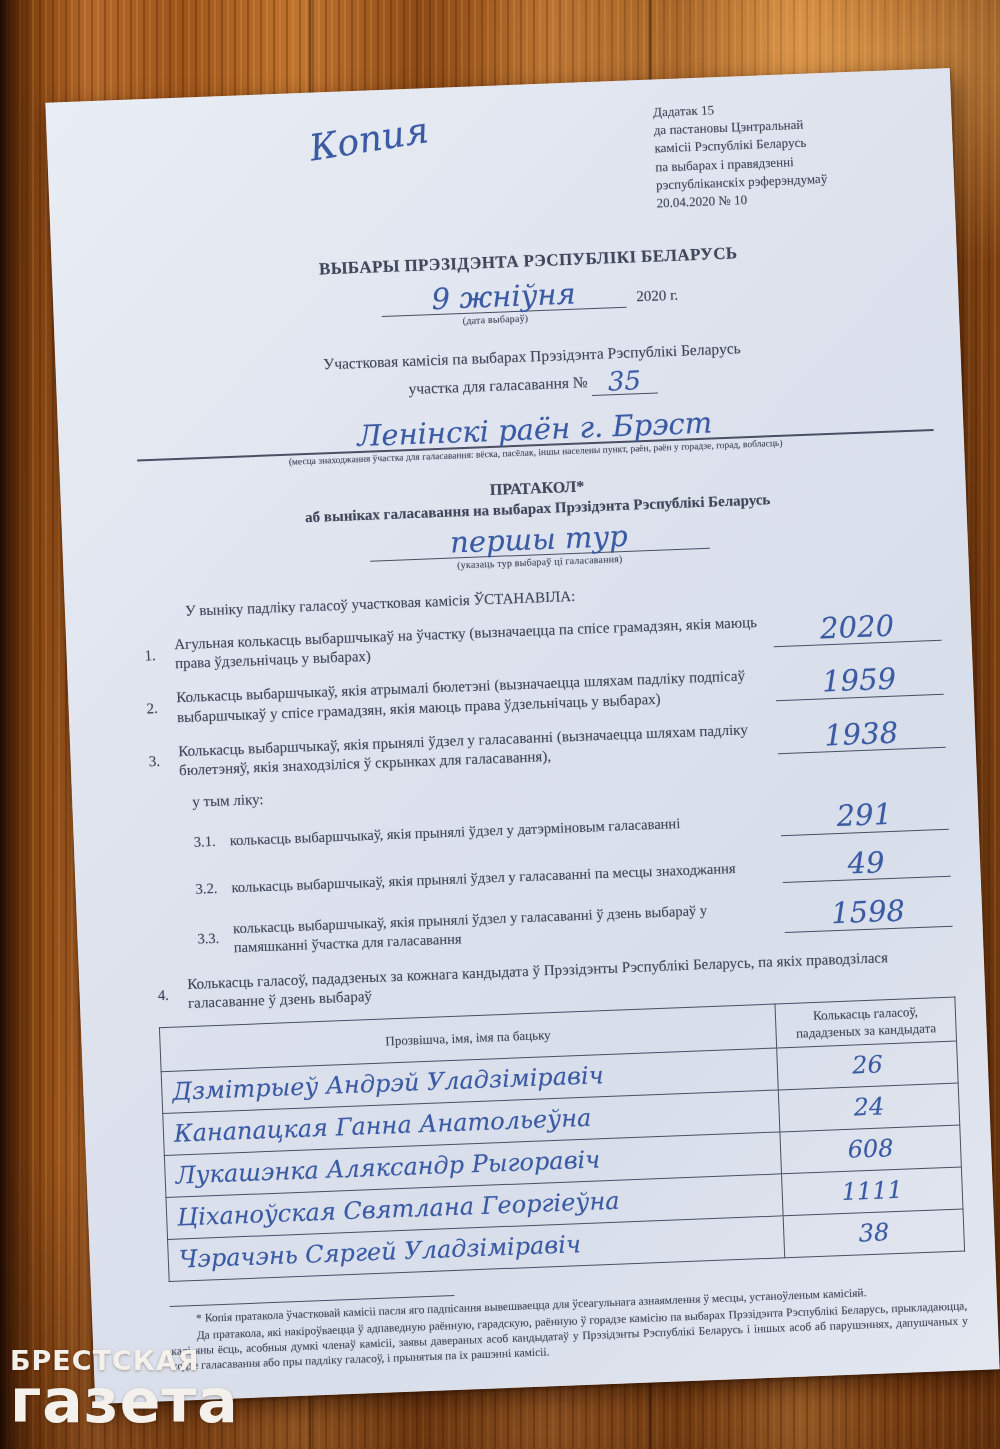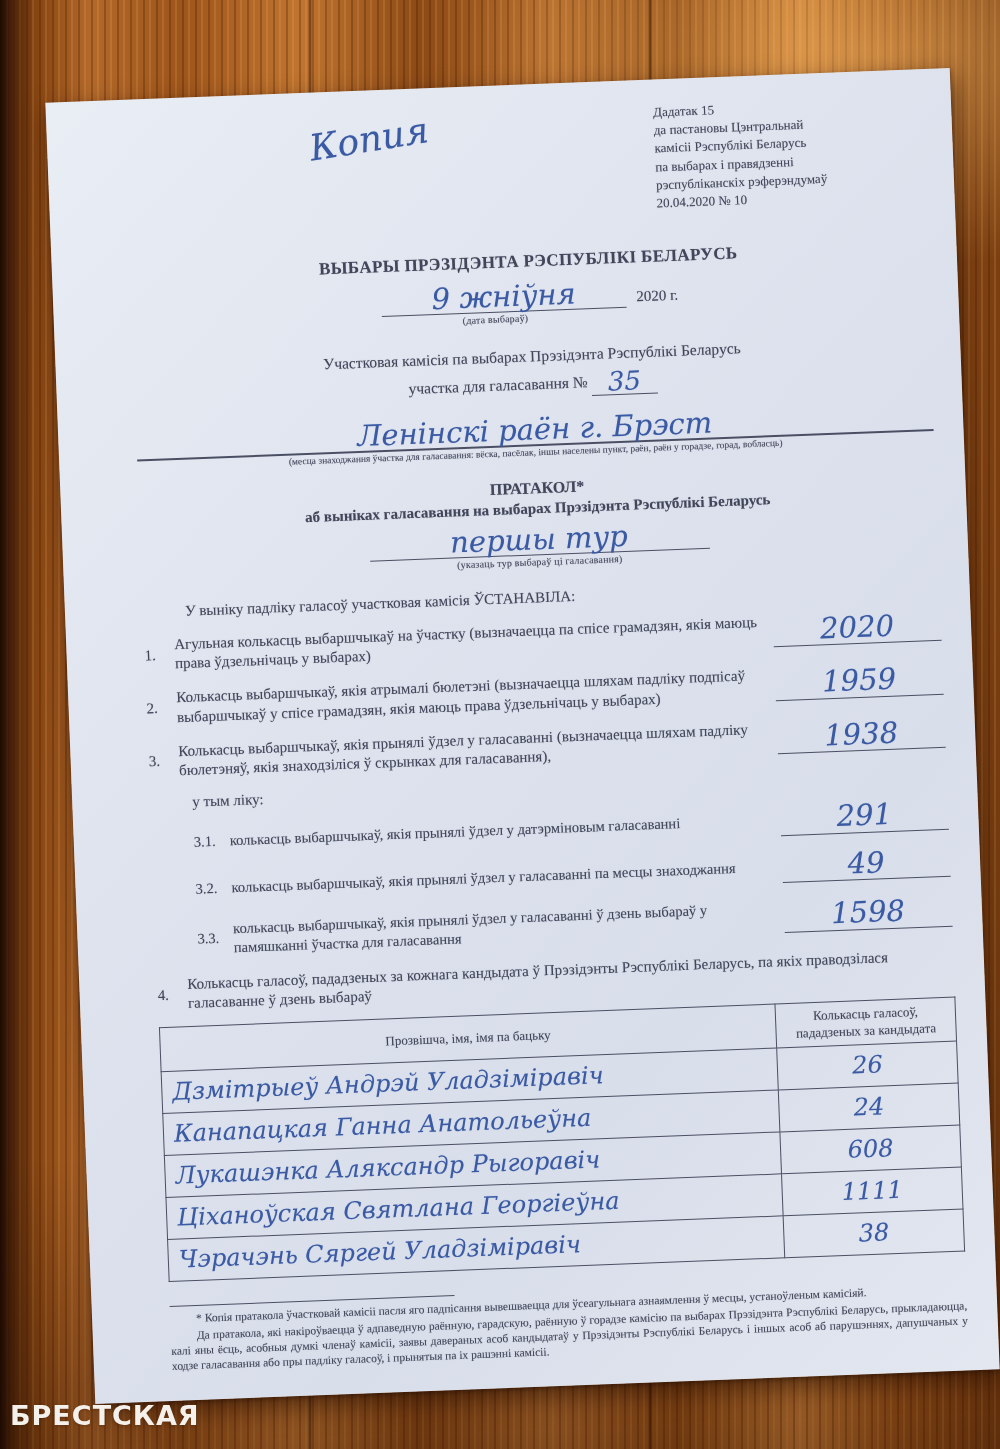--- a/index.html
+++ b/index.html
@@ -229,13 +229,14 @@
   <div class="foot printed">
     <div class="foot-rule"></div>
     <p>* Копія пратакола ўчастковай камісіі пасля яго падпісання вывешваецца для ўсеагульнага азнаямлення ў месцы, устаноўленым камісіяй.</p>
     <p>Да пратакола, які накіроўваецца ў адпаведную раённую, гарадскую, раённую ў горадзе камісію па выбарах Прэзідэнта Рэспублікі Беларусь, прыкладаюцца, калі яны ёсць, асобныя думкі членаў камісіі, заявы давераных асоб кандыдатаў у Прэзідэнты Рэспублікі Беларусь і іншых асоб аб парушэннях, дапушчаных у ходзе галасавання або пры падліку галасоў, і прынятыя па іх рашэнні камісіі.</p>
   </div>
 
 </div>
 
 <div class="watermark">
   <div class="wm1">БРЕСТСКАЯ</div>
+  <div class="wm2">газета</div>
 </div>
 
 </body></html>

